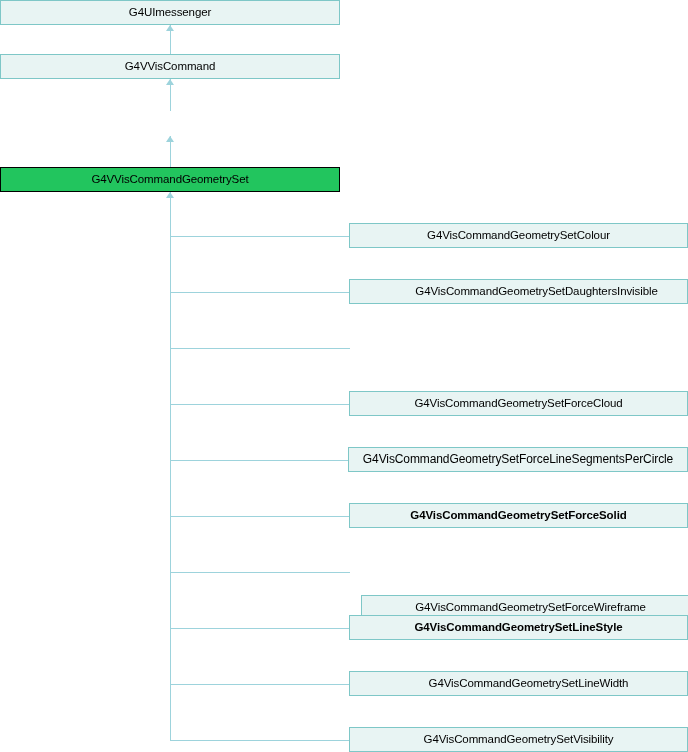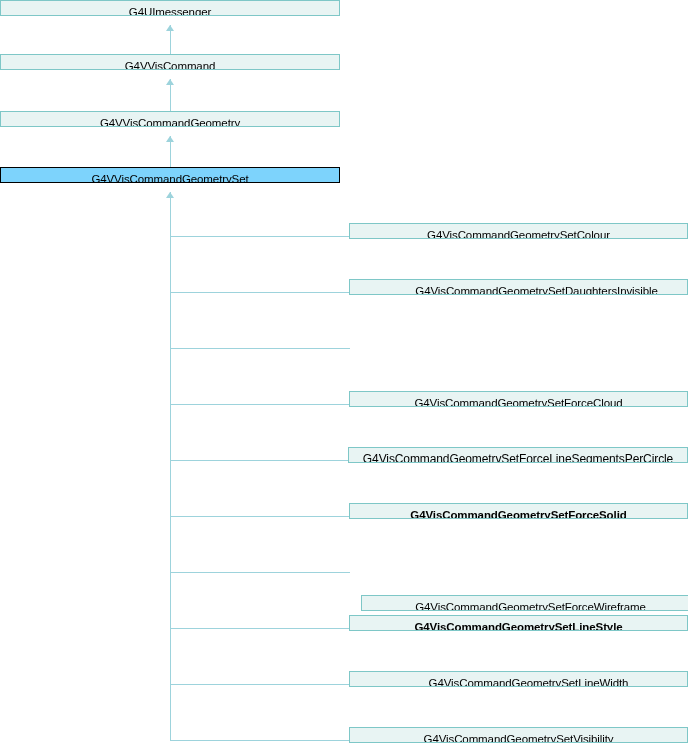--- a/index.html
+++ b/index.html
@@ -20,36 +20,35 @@
     position: absolute;
     left: 0;
     top: 0;
     width: 688px;
     height: 752px;
   }
 
   .node {
     position: absolute;
     box-sizing: border-box;
-    height: 16px;
+    height: 25px;
     line-height: 23px;
     text-align: center;
     font-size: 11.5px;
     color: #000000;
     background: #e8f4f3;
     border: 1px solid #7ec7c7;
     white-space: nowrap;
     overflow: hidden;
     letter-spacing: -0.1px;
   }
 
   .node.current {
-    background: #7dd3fc;
+    background: #22c55e;
     border: 1px solid #000000;
-    text-decoration: underline;
   }
 
   
   .edge-v, .edge-h {
     position: absolute;
     background: #9dd3dc;
   }
   .edge-v { width: 1px; }
   .edge-h { height: 1px; }
 
@@ -70,21 +69,20 @@
   <div class="node" style="left:0px; top:0px; width:340px;">G4UImessenger</div>
 
   <div class="edge-v" style="left:170px; top:25px; height:29px;"></div>
   <div class="arrow-up" style="left:166px; top:25px;"></div>
 
   <div class="node" style="left:0px; top:54px; width:340px;">G4VVisCommand</div>
 
   <div class="edge-v" style="left:170px; top:79px; height:32px;"></div>
   <div class="arrow-up" style="left:166px; top:79px;"></div>
 
-  <div class="node" style="left:0px; top:111px; width:340px;">G4VVisCommandGeometry</div>
 
   <div class="edge-v" style="left:170px; top:136px; height:31px;"></div>
   <div class="arrow-up" style="left:166px; top:136px;"></div>
 
   <div class="node current" style="left:0px; top:167px; width:340px;">G4VVisCommandGeometrySet</div>
 
   <div class="arrow-up" style="left:166px; top:192px;"></div>
   <div class="edge-v" style="left:170px; top:192px; height:549px;"></div>
 
   <div class="edge-h" style="left:170px; top:236px; width:180px;"></div>

